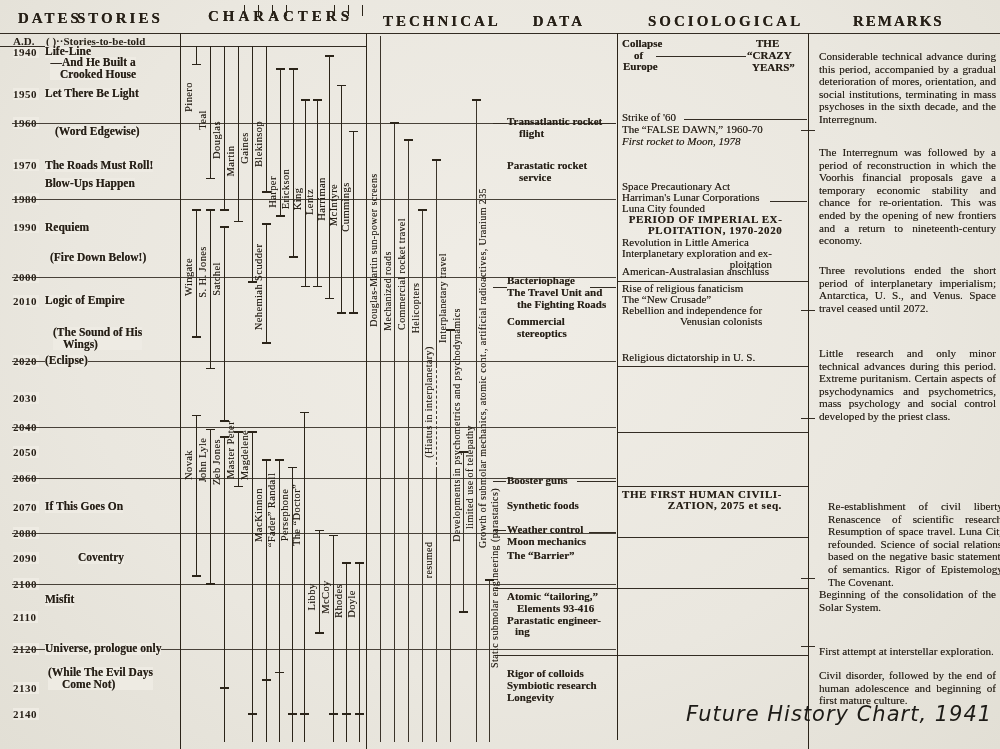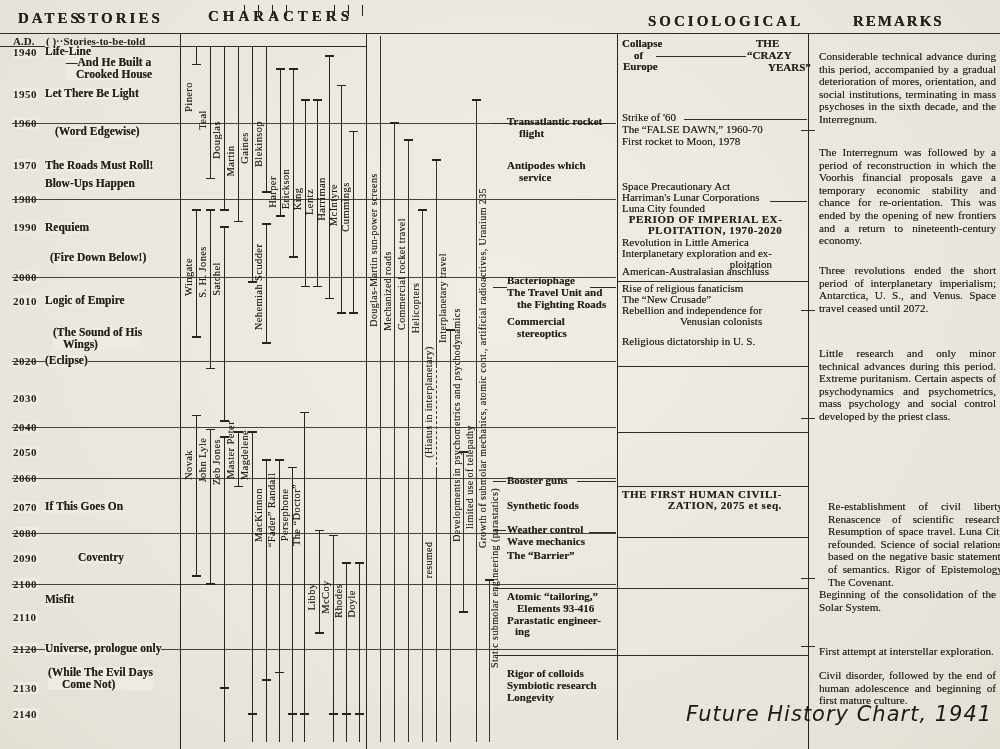--- a/index.html
+++ b/index.html
@@ -40,20 +40,21 @@
   .dash{position:absolute;width:0;border-top:1.4px dashed #2b2419;background:none;}
 </style>
 </head>
 <body>
 
 <div id="chart">
 
   <div class="hdr" style="left:18px;top:10px">DATES</div>
   <div class="hdr" style="left:77px;top:10px">STORIES</div>
   <div class="hdr" style="left:208px;top:8px;letter-spacing:4px">CHARACTERS</div>
+  <div class="hdr" style="left:383px;top:13px;word-spacing:26px">TECHNICAL DATA</div>
   <div class="hdr" style="left:648px;top:13px">SOCIOLOGICAL</div>
   <div class="hdr" style="left:853px;top:13px;letter-spacing:2px">REMARKS</div>
 
   <div class="adrow" style="left:13px;top:35px">A.D.</div>
   <div class="adrow" style="left:46px;top:35px;font-weight:bold">( )··Stories-to-be-told</div>
 
   <div id="layer">
       <div class="datelbl" style="left: 13px; top: 46px;">1940</div>
       <div class="datelbl" style="left: 13px; top: 88px;">1950</div>
       <div class="datelbl" style="left: 13px; top: 117px;">1960</div>
@@ -116,21 +117,21 @@
       <div class="vline" style="left: 244px; top: 5px; height: 11px;"></div>
       <div class="vline" style="left: 258px; top: 5px; height: 11px;"></div>
       <div class="vline" style="left: 272px; top: 5px; height: 11px;"></div>
       <div class="vline" style="left: 286px; top: 5px; height: 11px;"></div>
       <div class="vline" style="left: 334px; top: 5px; height: 11px;"></div>
       <div class="vline" style="left: 348px; top: 5px; height: 11px;"></div>
       <div class="vline" style="left: 362px; top: 5px; height: 11px;"></div>
       <div class="story" style="left: 45px; top: 46px;">
         <div style="padding-left: 0px;">Life-Line</div>
       </div>
-      <div class="story" style="left: 66px; top: 57px;">
+      <div class="story" style="left: 50px; top: 57px; text-align: center;">
         <div style="padding-left: 0px;">—And He Built a</div>
         <div style="padding-left: 10px;">Crooked House</div>
       </div>
       <div class="story" style="left: 45px; top: 88px;">
         <div style="padding-left: 0px;">Let There Be Light</div>
       </div>
       <div class="story" style="left: 55px; top: 126px;">
         <div style="padding-left: 0px;">(Word Edgewise)</div>
       </div>
       <div class="story" style="left: 45px; top: 160px;">
@@ -314,69 +315,69 @@
       <div class="vtext" style="left: 422px; top: 560px; font-size: 10px;">resumed</div>
       <div class="vtext" style="left: 450px; top: 425px; font-size: 10px;">Developments in psychometrics and psychodynamics</div>
       <div class="vtext" style="left: 463px; top: 477px; font-size: 10px;">limited use of telepathy</div>
       <div class="vtext" style="left: 476px; top: 368px; font-size: 10px;">Growth of submolar mechanics, atomic cont., artificial radioactives, Uranium 235</div>
       <div class="vtext" style="left: 488px; top: 578px; font-size: 10px;">Static submolar engineering (parastatics)</div>
       <div class="technote" style="left: 507px; top: 116px;">
         <div style="padding-left: 0px;">Transatlantic rocket</div>
         <div style="padding-left: 12px;">flight</div>
       </div>
       <div class="technote" style="left: 507px; top: 160px;">
-        <div style="padding-left: 0px;">Antipodes which</div>
+        <div style="padding-left: 0px;">Parastatic rocket</div>
         <div style="padding-left: 12px;">service</div>
       </div>
       <div class="technote" style="left: 507px; top: 275px;">
         <div style="padding-left: 0px;">Bacteriophage</div>
         <div style="padding-left: 0px;">The Travel Unit and</div>
         <div style="padding-left: 10px;">the Fighting Roads</div>
       </div>
       <div class="technote" style="left: 507px; top: 316px;">
         <div style="padding-left: 0px;">Commercial</div>
         <div style="padding-left: 10px;">stereoptics</div>
       </div>
       <div class="technote" style="left: 507px; top: 475px;">
         <div style="padding-left: 0px;">Booster guns</div>
       </div>
       <div class="technote" style="left: 507px; top: 500px;">
         <div style="padding-left: 0px;">Synthetic foods</div>
       </div>
       <div class="technote" style="left: 507px; top: 524px;">
         <div style="padding-left: 0px;">Weather control</div>
-        <div style="padding-left: 0px;">Wave mechanics</div>
+        <div style="padding-left: 0px;">Moon mechanics</div>
       </div>
       <div class="technote" style="left: 507px; top: 550px;">
         <div style="padding-left: 0px;">The “Barrier”</div>
       </div>
       <div class="technote" style="left: 507px; top: 591px;">
         <div style="padding-left: 0px;">Atomic “tailoring,”</div>
         <div style="padding-left: 10px;">Elements 93-416</div>
         <div style="padding-left: 0px;">Parastatic engineer-</div>
         <div style="padding-left: 8px;">ing</div>
       </div>
       <div class="technote" style="left: 507px; top: 668px;">
         <div style="padding-left: 0px;">Rigor of colloids</div>
         <div style="padding-left: 0px;">Symbiotic research</div>
         <div style="padding-left: 0px;">Longevity</div>
       </div>
       <div class="sochead" style="left: 622px; top: 37px;">Collapse</div>
       <div class="sochead" style="left: 634px; top: 49px;">of</div>
       <div class="sochead" style="left: 623px; top: 60px;">Europe</div>
       <div class="sochead" style="left: 756px; top: 37px;">THE</div>
       <div class="sochead" style="left: 747px; top: 49px;">“CRAZY</div>
-      <div class="sochead" style="left: 768px; top: 61px; text-align: center;">YEARS”</div>
+      <div class="sochead" style="left: 752px; top: 61px; text-align: center;">YEARS”</div>
       <div class="socio" style="left: 622px; top: 112px;">
         <div style="padding-left: 0px;">Strike of '60</div>
       </div>
       <div class="socio" style="left: 622px; top: 124px;">
         <div style="padding-left: 0px;">The “FALSE DAWN,” 1960-70</div>
       </div>
-      <div class="socio" style="left: 622px; top: 136px;">
+      <div class="socio" style="left: 622px; top: 136px; font-style: italic;">
         <div style="padding-left: 0px;">First rocket to Moon, 1978</div>
       </div>
       <div class="socio" style="left: 622px; top: 181px;">
         <div style="padding-left: 0px;">Space Precautionary Act</div>
       </div>
       <div class="socio" style="left: 622px; top: 192px;">
         <div style="padding-left: 0px;">Harriman's Lunar Corporations</div>
       </div>
       <div class="socio" style="left: 622px; top: 203px;">
         <div style="padding-left: 0px;">Luna City founded</div>
@@ -398,21 +399,21 @@
       <div class="socio" style="left: 622px; top: 283px;">
         <div style="padding-left: 0px;">Rise of religious fanaticism</div>
       </div>
       <div class="socio" style="left: 622px; top: 294px;">
         <div style="padding-left: 0px;">The “New Crusade”</div>
       </div>
       <div class="socio" style="left: 622px; top: 305px;">
         <div style="padding-left: 0px;">Rebellion and independence for</div>
         <div style="padding-left: 14px;">Venusian colonists</div>
       </div>
-      <div class="socio" style="left: 622px; top: 336px;">
+      <div class="socio" style="left: 622px; top: 352px;">
         <div style="padding-left: 0px;">Religious dictatorship in U. S.</div>
       </div>
       <div class="socio b" style="left: 622px; top: 489px;">
         <div style="padding-left: 0px;">THE FIRST HUMAN CIVILI-</div>
         <div style="padding-left: 34px;">ZATION, 2075 et seq.</div>
       </div>
       <div class="remark" style="top: 50px;">Considerable technical advance during this period, accompanied by a gradual deterioration of mores, orientation, and social institutions, terminating in mass psychoses in the sixth decade, and the Interregnum.</div>
       <div class="remark" style="top: 146px;">The Interregnum was followed by a period of reconstruction in which the Voorhis financial proposals gave a temporary economic stability and chance for re-orientation. This was ended by the opening of new frontiers and a return to nineteenth-century economy.</div>
       <div class="remark" style="top: 264px;">Three revolutions ended the short period of interplanetary imperialism; Antarctica, U. S., and Venus. Space travel ceased until 2072.</div>
       <div class="remark" style="top: 347px;">Little research and only minor technical advances during this period. Extreme puritanism. Certain aspects of psychodynamics and psychometrics, mass psychology and social control developed by the priest class.</div>

